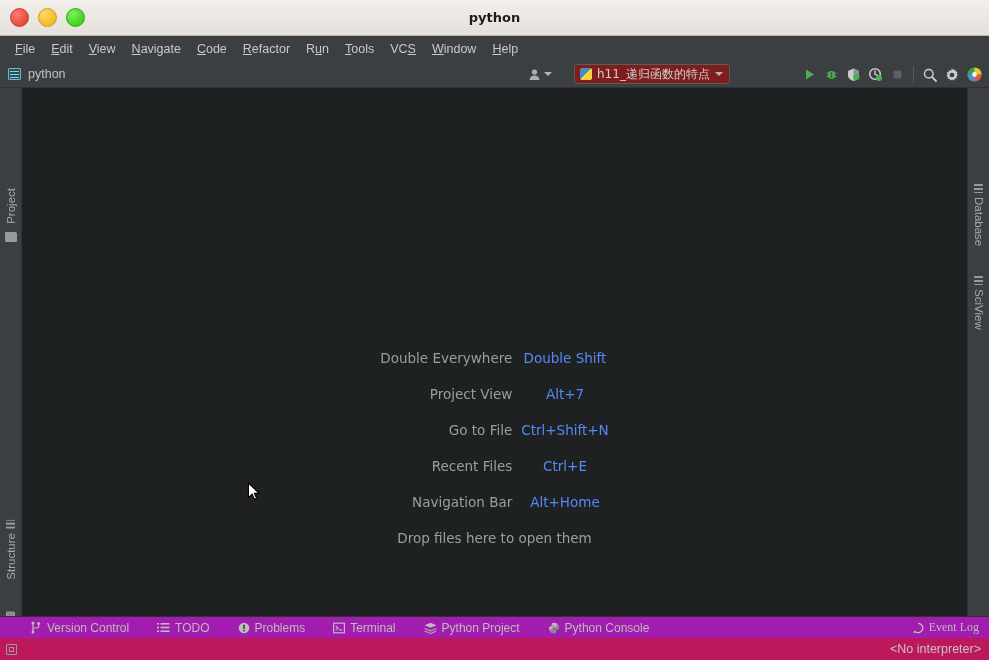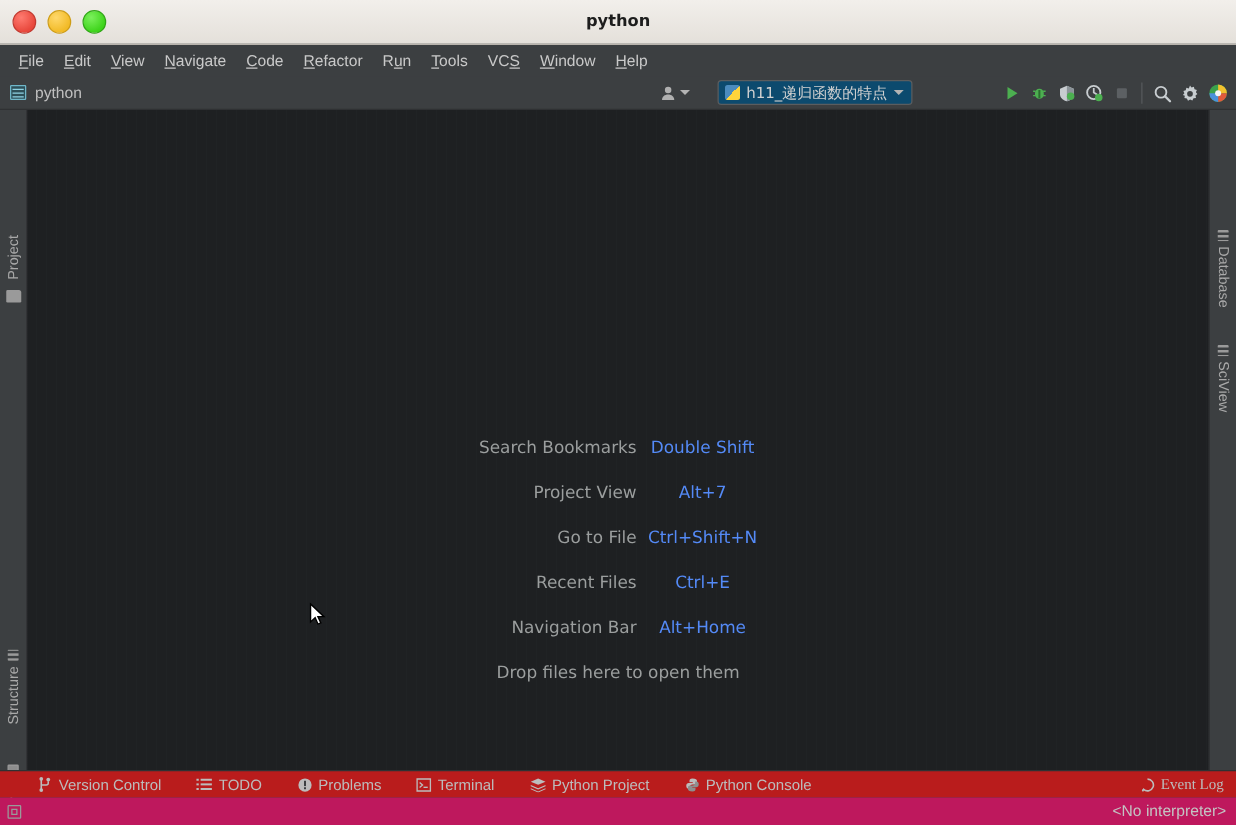--- a/index.html
+++ b/index.html
@@ -57,21 +57,21 @@
     content:""; position:absolute; left:1px; top:2px; width:9px; height:1px;
     background:#8fd3e3; box-shadow:0 3px 0 #8fd3e3, 0 6px 0 #8fd3e3;
   }
   .tb-right { position:absolute; right:0; top:0; height:27px; display:flex; align-items:center; gap:0px; padding-right:4px; }
   .tb-btn { width:22px; height:22px; display:flex; align-items:center; justify-content:center; cursor:default; }
   .sep { width:1px; height:17px; background:#565a5c; margin:0 5px; }
 
   .runcfg {
     display:flex; align-items:center; gap:5px;
     border:1px solid #5a5d5f; border-radius:3px;
-    height:20px; padding:0 6px 0 5px; background:#0c4a6e;
+    height:20px; padding:0 6px 0 5px; background:#7f1d1d;
     position:absolute; left:574px;
   }
   .runcfg-text {
     font-size:12px; color:#d0d0d0;
     font-family:"DejaVu Sans", sans-serif; white-space:nowrap;
   }
   .pyicon {
     width:12px; height:12px; border-radius:2px;
     background:linear-gradient(135deg,#4b8bbe 0 50%, #ffd43b 50% 100%);
     position:relative;
@@ -124,21 +124,21 @@
   .hint-key {
     font-size:13.5px; color:#548af7; text-align:center; line-height:36px;
     font-family:"DejaVu Sans", sans-serif; white-space:nowrap;
   }
   .hint-key.wide { grid-column:1 / span 2; color:#9b9e9e; text-align:center; }
 
   .cursor { position:absolute; left:225px; top:394px; width:14px; height:20px; pointer-events:none; }
 
   
   .twbar {
-    height:22px; flex:0 0 22px; background:#b91c1c;
+    height:22px; flex:0 0 22px; background:#a21caf;
     border-top:1px solid #2f3133;
     display:flex; align-items:center; padding-left:30px; position:relative;
   }
   .tw {
     display:flex; align-items:center; gap:5px; margin-right:28px;
     font-size:12px; color:#bcbcbc; cursor:default;
     font-family:"Liberation Sans", sans-serif; white-space:nowrap;
   }
   .tw-right { position:absolute; right:10px; display:flex; align-items:center; gap:5px;
     font-size:12px; color:#bcbcbc; font-family:Liberation Serif, serif; }
@@ -272,21 +272,21 @@
         <span class="sqicon grid"></span>
       </div>
       <div class="vtab up" style="top:524px;">
         <span>Bookmarks</span>
         <span class="sqicon filled"></span>
       </div>
     </div>
 
     <div class="editor">
       <div class="hints" id="hints">
-          <div class="hint-label">Search Bookmarks</div>
+          <div class="hint-label">Double Everywhere</div>
           <div class="hint-key">Double Shift</div>
           <div class="hint-label">Project View</div>
           <div class="hint-key">Alt+7</div>
           <div class="hint-label">Go to File</div>
           <div class="hint-key">Ctrl+Shift+N</div>
           <div class="hint-label">Recent Files</div>
           <div class="hint-key">Ctrl+E</div>
           <div class="hint-label">Navigation Bar</div>
           <div class="hint-key">Alt+Home</div>
           <div class="hint-key wide">Drop files here to open them</div>

